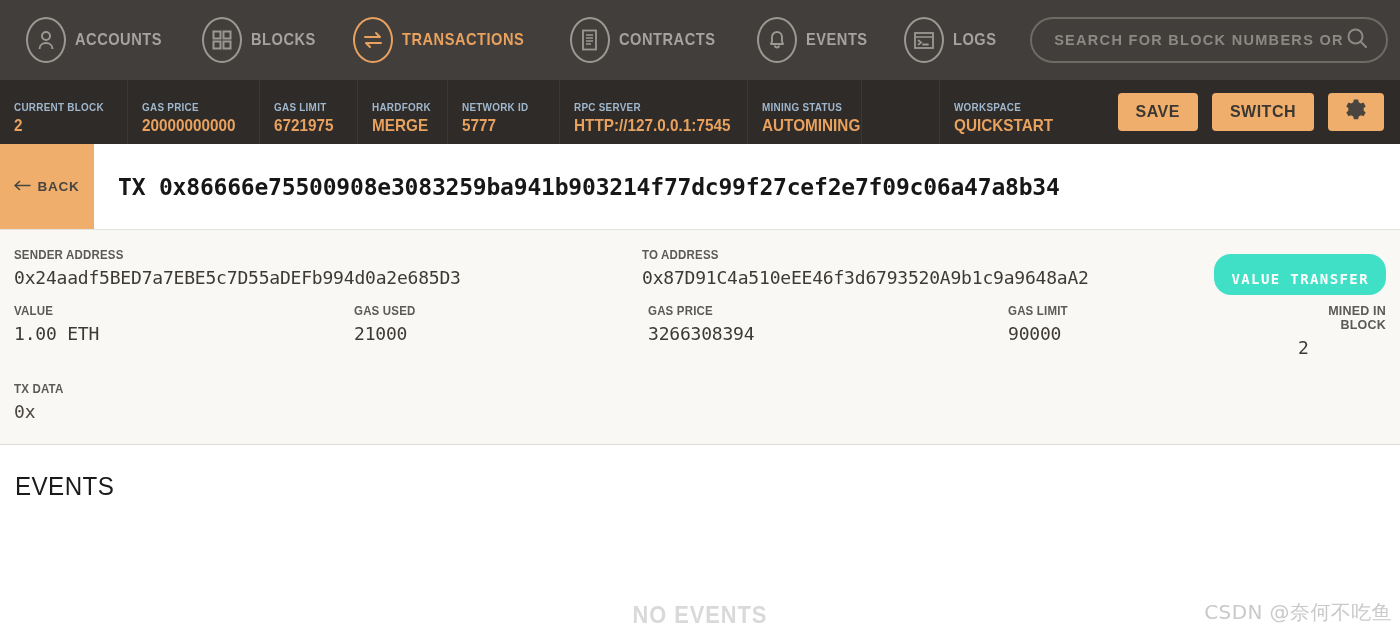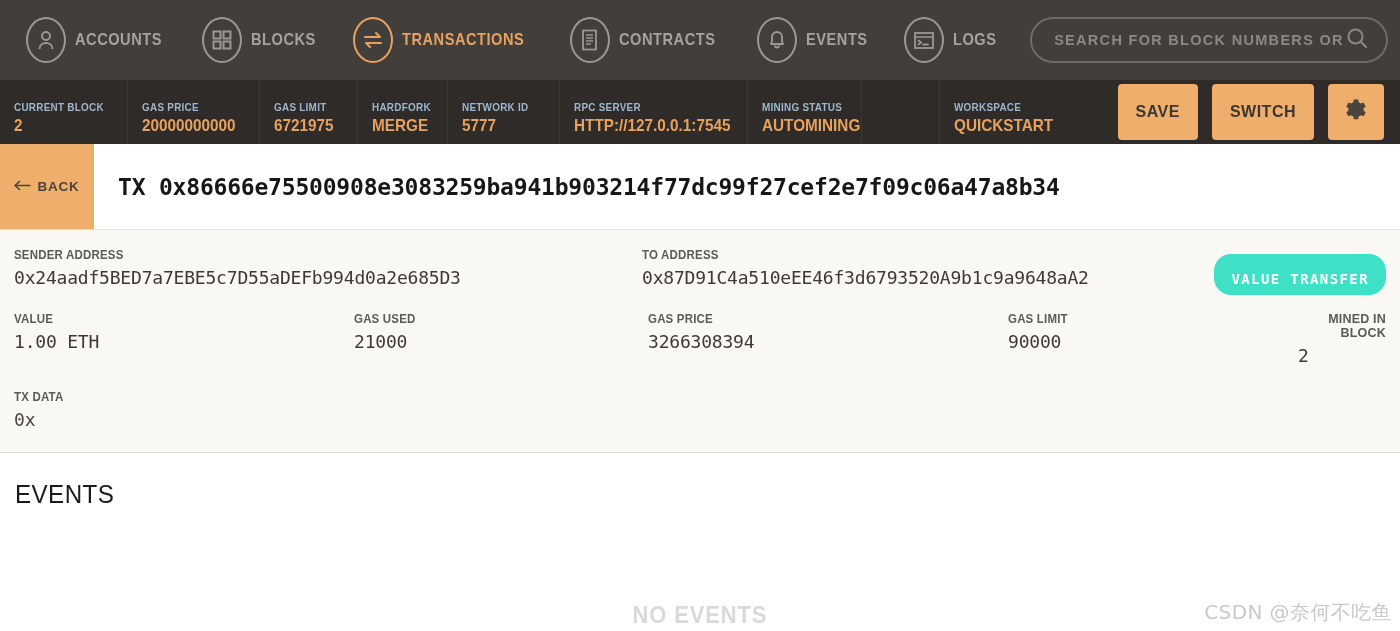--- a/index.html
+++ b/index.html
@@ -65,21 +65,21 @@
   }
   .statvalue {
     font-size: 17px; font-weight: 700; color: #E8A15E; white-space: nowrap;
     font-family: "Liberation Sans Narrow","Liberation Sans", sans-serif;
     transform: scaleX(0.9); transform-origin: left center;
   }
   .statspacer { flex: 1 1 auto; border-right: 1px solid #3a3734; }
   .btnwrap { display: flex; align-items: center; gap: 14px; padding: 0 16px 0 18px; }
   .obtn {
     background: #EFAE6C; color: #3b3733; border: none; border-radius: 4px;
-    height: 56px; min-width: 64px; padding: 0 18px;
+    height: 38px; min-width: 64px; padding: 0 18px;
     font-size: 16px; font-weight: 700; letter-spacing: 0.5px; cursor: pointer;
     font-family: "Liberation Sans Narrow","Liberation Sans", sans-serif;
     display: flex; align-items: center; justify-content: center;
   }
   .obtn.icon { min-width: 56px; padding: 0; }
 
   
   .titlebar { height: 86px; display: flex; align-items: stretch; background: #ffffff; flex: 0 0 86px;
               border-bottom: 1px solid #e4e2dd; }
   .backbtn {
@@ -101,21 +101,21 @@
   .fieldlabel {
     font-size: 12.5px; font-weight: 700; color: #5c5a57; letter-spacing: 0.2px;
     text-transform: uppercase; margin-bottom: 5px;
     font-family: "Liberation Sans Narrow","Liberation Sans", sans-serif;
     transform: scaleX(0.92); transform-origin: left center;
   }
   .fieldvalue {
     font-family: "DejaVu Sans Mono", monospace; font-size: 18px; color: #3d3a36;
     letter-spacing: -0.2px; white-space: nowrap;
   }
-  .addrrow { display: flex; align-items: flex-start; margin-bottom: 24px; position: relative; }
+  .addrrow { display: flex; align-items: flex-start; margin-bottom: 16px; position: relative; }
   .addrcol { width: 628px; flex: 0 0 auto; }
   .badge {
     position: absolute; right: 0; top: 6px;
     background: #3FE0C5; color: #ffffff; border-radius: 17px;
     padding: 17px 17px 8px; font-size: 14px; font-weight: 700; letter-spacing: 1.4px;
     font-family: "DejaVu Sans Mono", monospace; white-space: nowrap;
   }
   .metricsrow { display: flex; align-items: flex-start; margin-bottom: 24px; }
   .metric { flex: 0 0 auto; }
   .m1 { width: 340px; } .m2 { width: 294px; } .m3 { width: 360px; } .m4 { width: 290px; }

